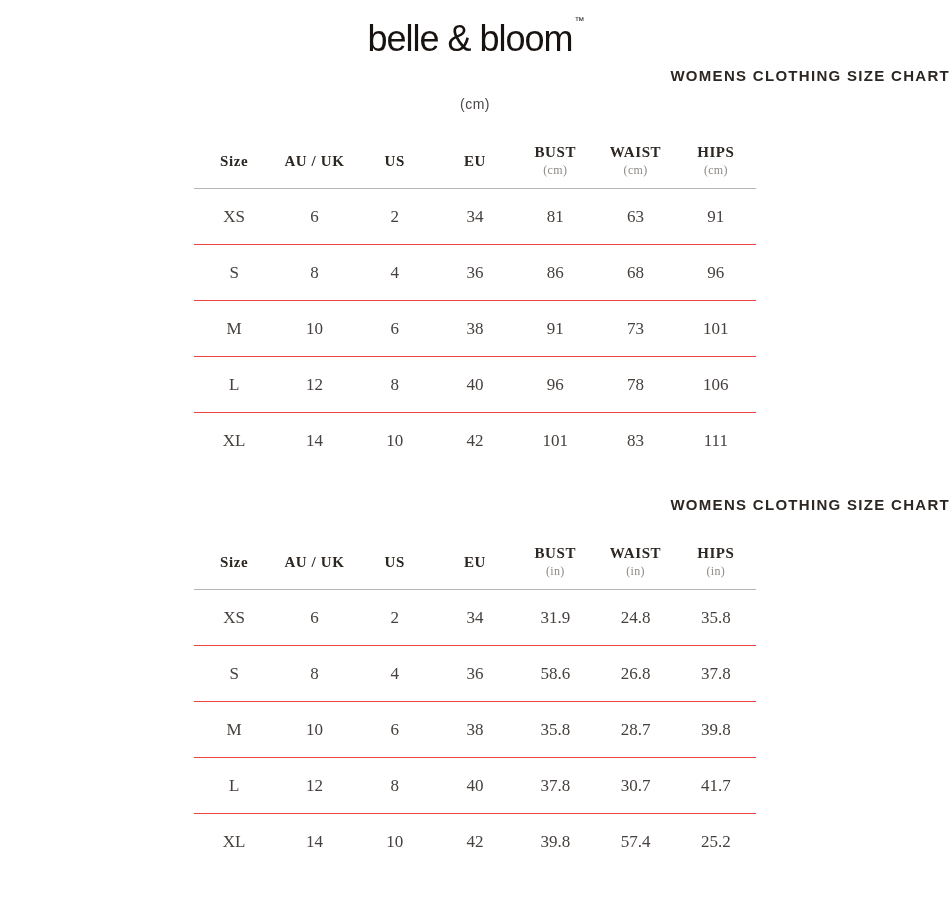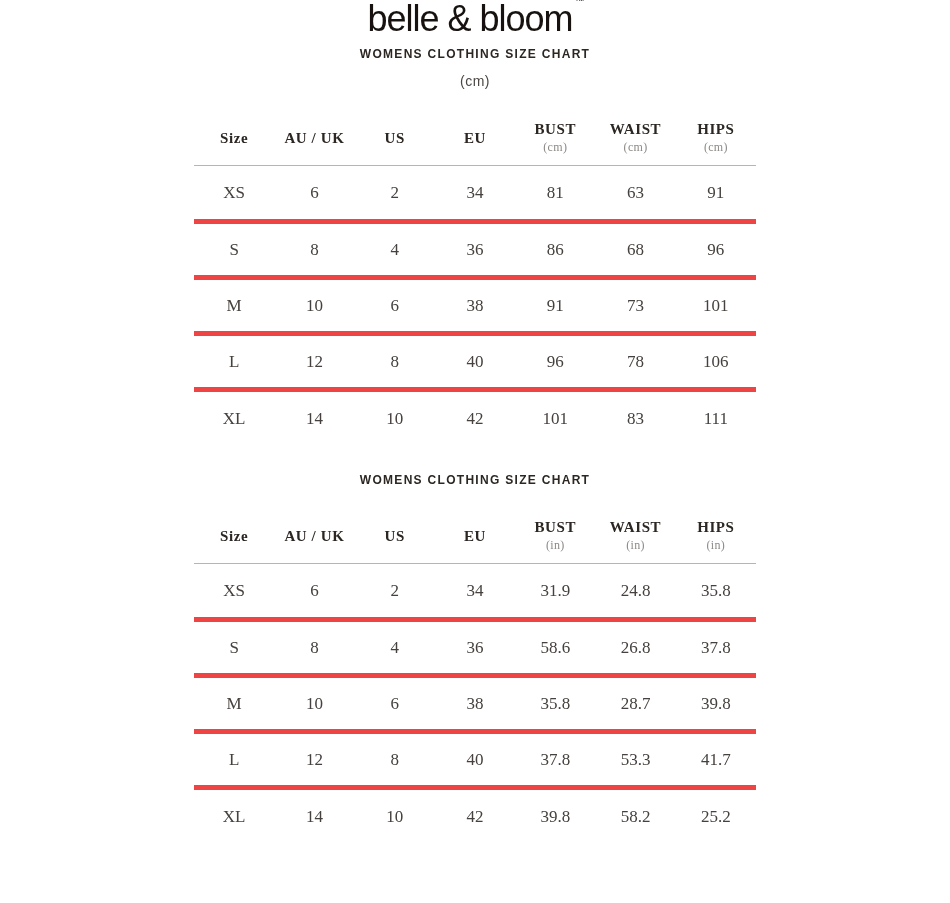--- a/index.html
+++ b/index.html
@@ -7,20 +7,21 @@
   html, body {
     background: #ffffff;
     font-family: "Liberation Sans", "DejaVu Sans", sans-serif;
   }
 
   .page {
     width: 950px;
     height: 903px;
     margin: 0 auto;
     background: #ffffff;
+    padding-top: 20px;
     overflow: hidden;
   }
 
   
   .brand-header { text-align: center; }
 
   .logo {
     font-size: 36px;
     line-height: 1.05;
     letter-spacing: -1px;
@@ -34,22 +35,22 @@
     vertical-align: top;
     position: relative;
     top: -4px;
     left: 2px;
     color: #17120f;
   }
 
   
   .chart-title {
     margin-top: 9px;
-    text-align: center;
-    font-size: 12px;
+    text-align: right;
+    font-size: 15px;
     font-weight: 700;
     letter-spacing: 1.3px;
     color: #2d2723;
   }
 
   .chart-unit {
     margin-top: 12px;
     text-align: center;
     font-size: 14px;
     letter-spacing: 0.5px;
@@ -91,21 +92,21 @@
     display: block;
     font-size: 12px;
     font-weight: 400;
     letter-spacing: 0.3px;
     color: #8d8986;
     margin-top: 2px;
   }
   .col-sub:empty { display: none; }
 
   table.size-table tbody tr {
-    border-bottom: 5px solid #ef4444;
+    border-bottom: 1px solid #ef4444;
   }
   table.size-table tbody tr:last-child {
     border-bottom: none;
   }
 
   table.size-table td {
     height: 56px;
     font-size: 17px;
     font-weight: 400;
     color: #46413e;
@@ -232,29 +233,29 @@
             <td>35.8</td>
             <td>28.7</td>
             <td>39.8</td>
           </tr>
           <tr class="size-row">
             <td>L</td>
             <td>12</td>
             <td>8</td>
             <td>40</td>
             <td>37.8</td>
-            <td>53.3</td>
+            <td>30.7</td>
             <td>41.7</td>
           </tr>
           <tr class="size-row">
             <td>XL</td>
             <td>14</td>
             <td>10</td>
             <td>42</td>
             <td>39.8</td>
-            <td>58.2</td>
+            <td>57.4</td>
             <td>25.2</td>
           </tr>
         </tbody>
     </table>
   </section>
 
 </div>
 
 </body></html>

